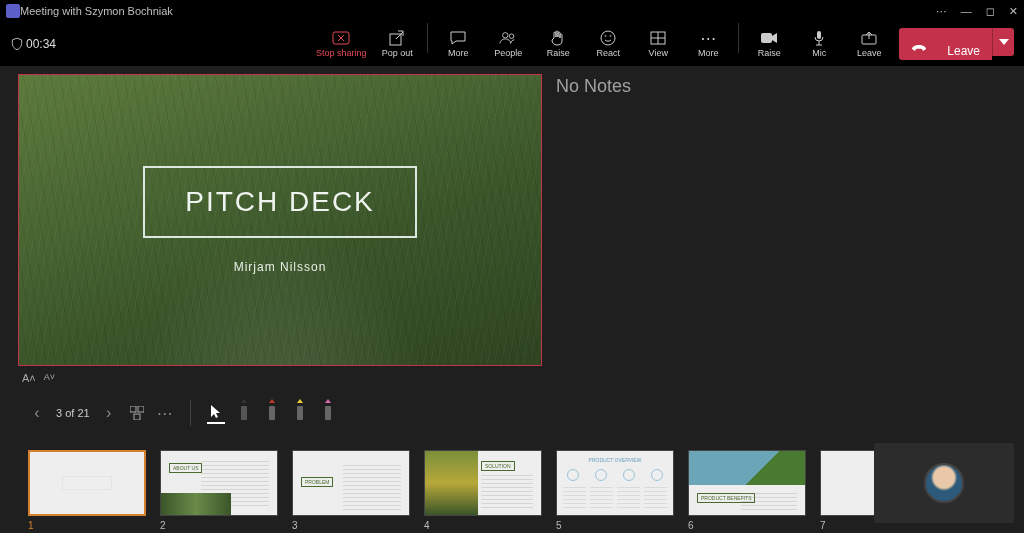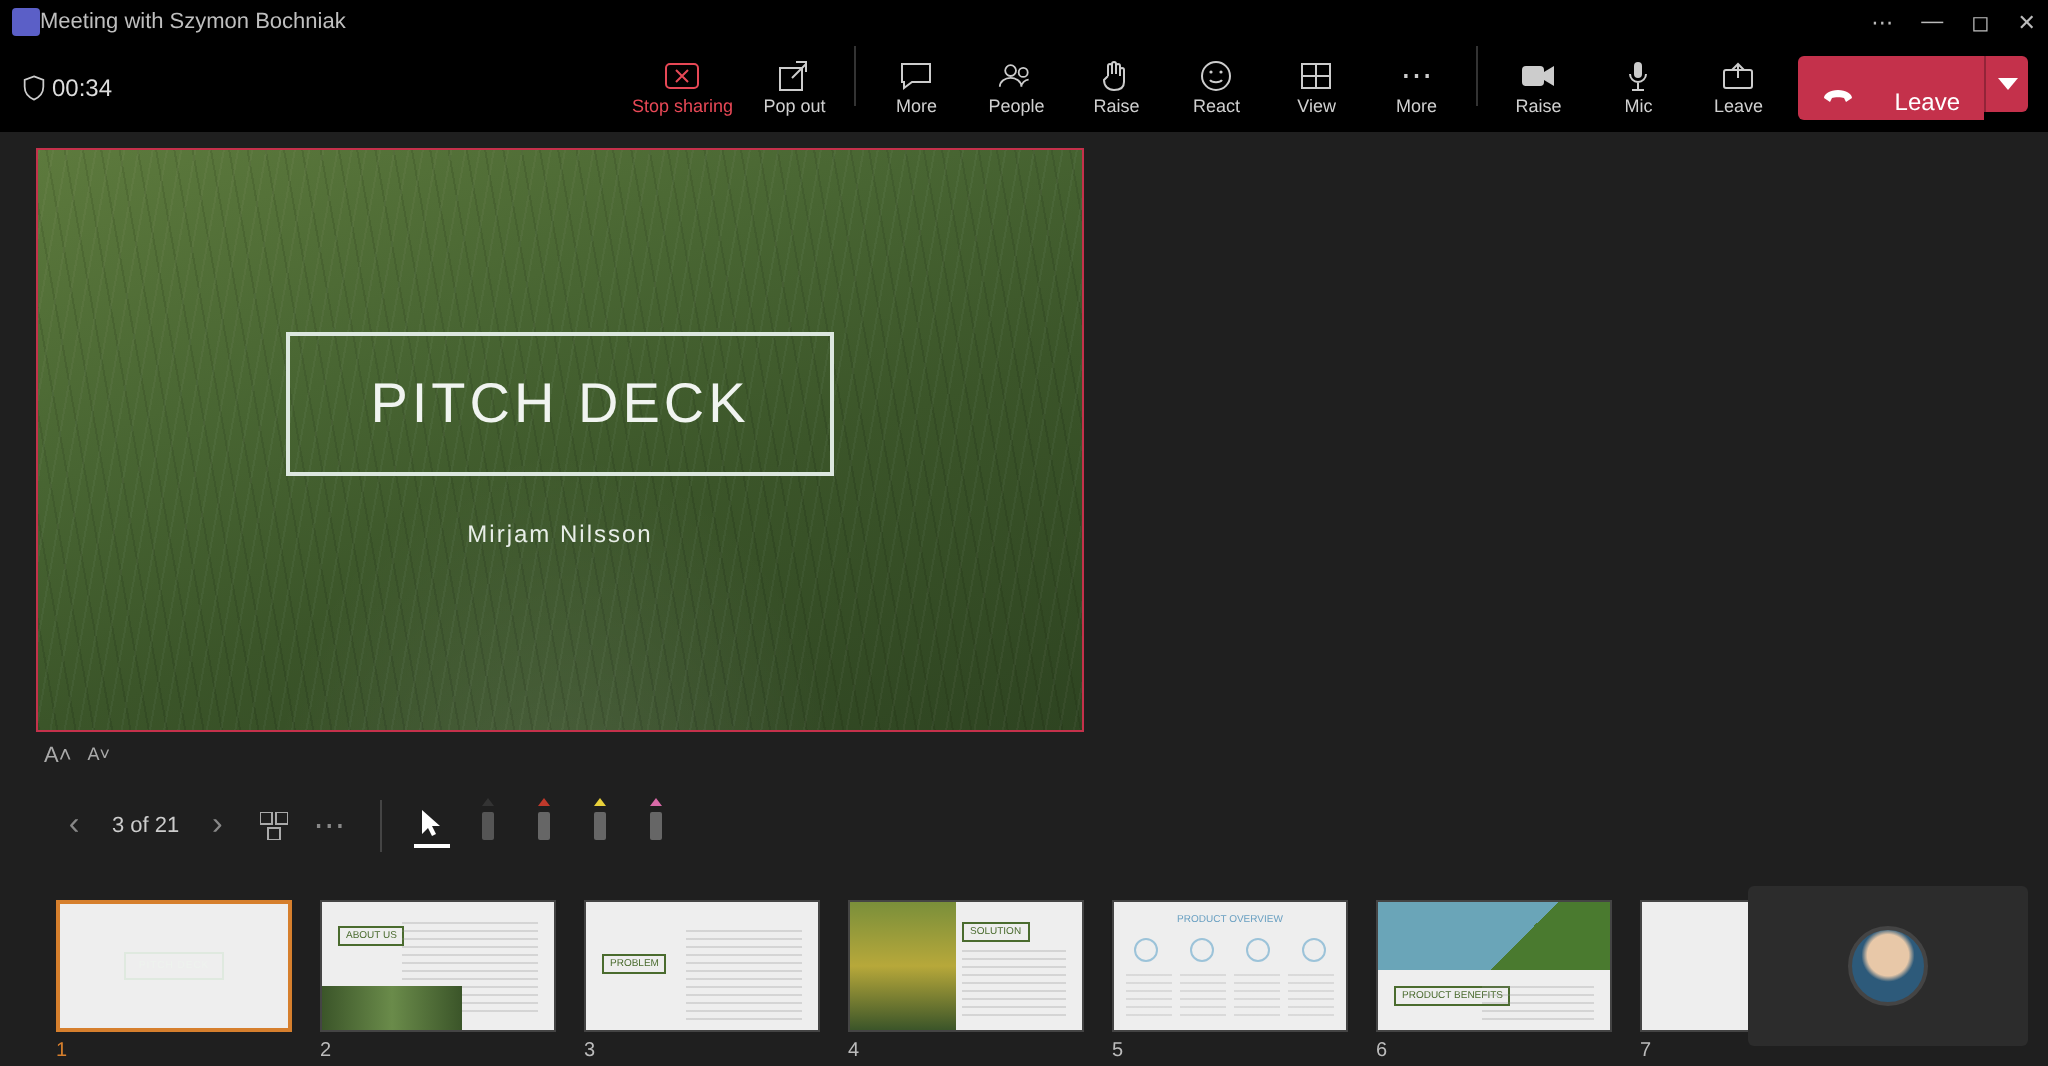--- a/index.html
+++ b/index.html
@@ -320,20 +320,23 @@
         <div class="box">
             <h1>PITCH DECK</h1>
           </div>
         <div class="author">Mirjam Nilsson</div>
       </div>
       <div class="fontsize-ctrls">
         <span>A˄</span>
         <span style="font-size:9px">A˅</span>
       </div>
     </div>
+    <div class="notes-col">
+      <h3>No Notes</h3>
+    </div>
   </div>
 
   <div class="navrow">
     <div class="navbtn">‹</div>
     <div class="navcount">3 of 21</div>
     <div class="navbtn">›</div>
     <div class="navbtn">
       <svg width="14" height="14" viewBox="0 0 14 14">
           <rect x="0" y="0" width="6" height="6" fill="none" stroke="#aaa"></rect>
           <rect x="8" y="0" width="6" height="6" fill="none" stroke="#aaa"></rect>

